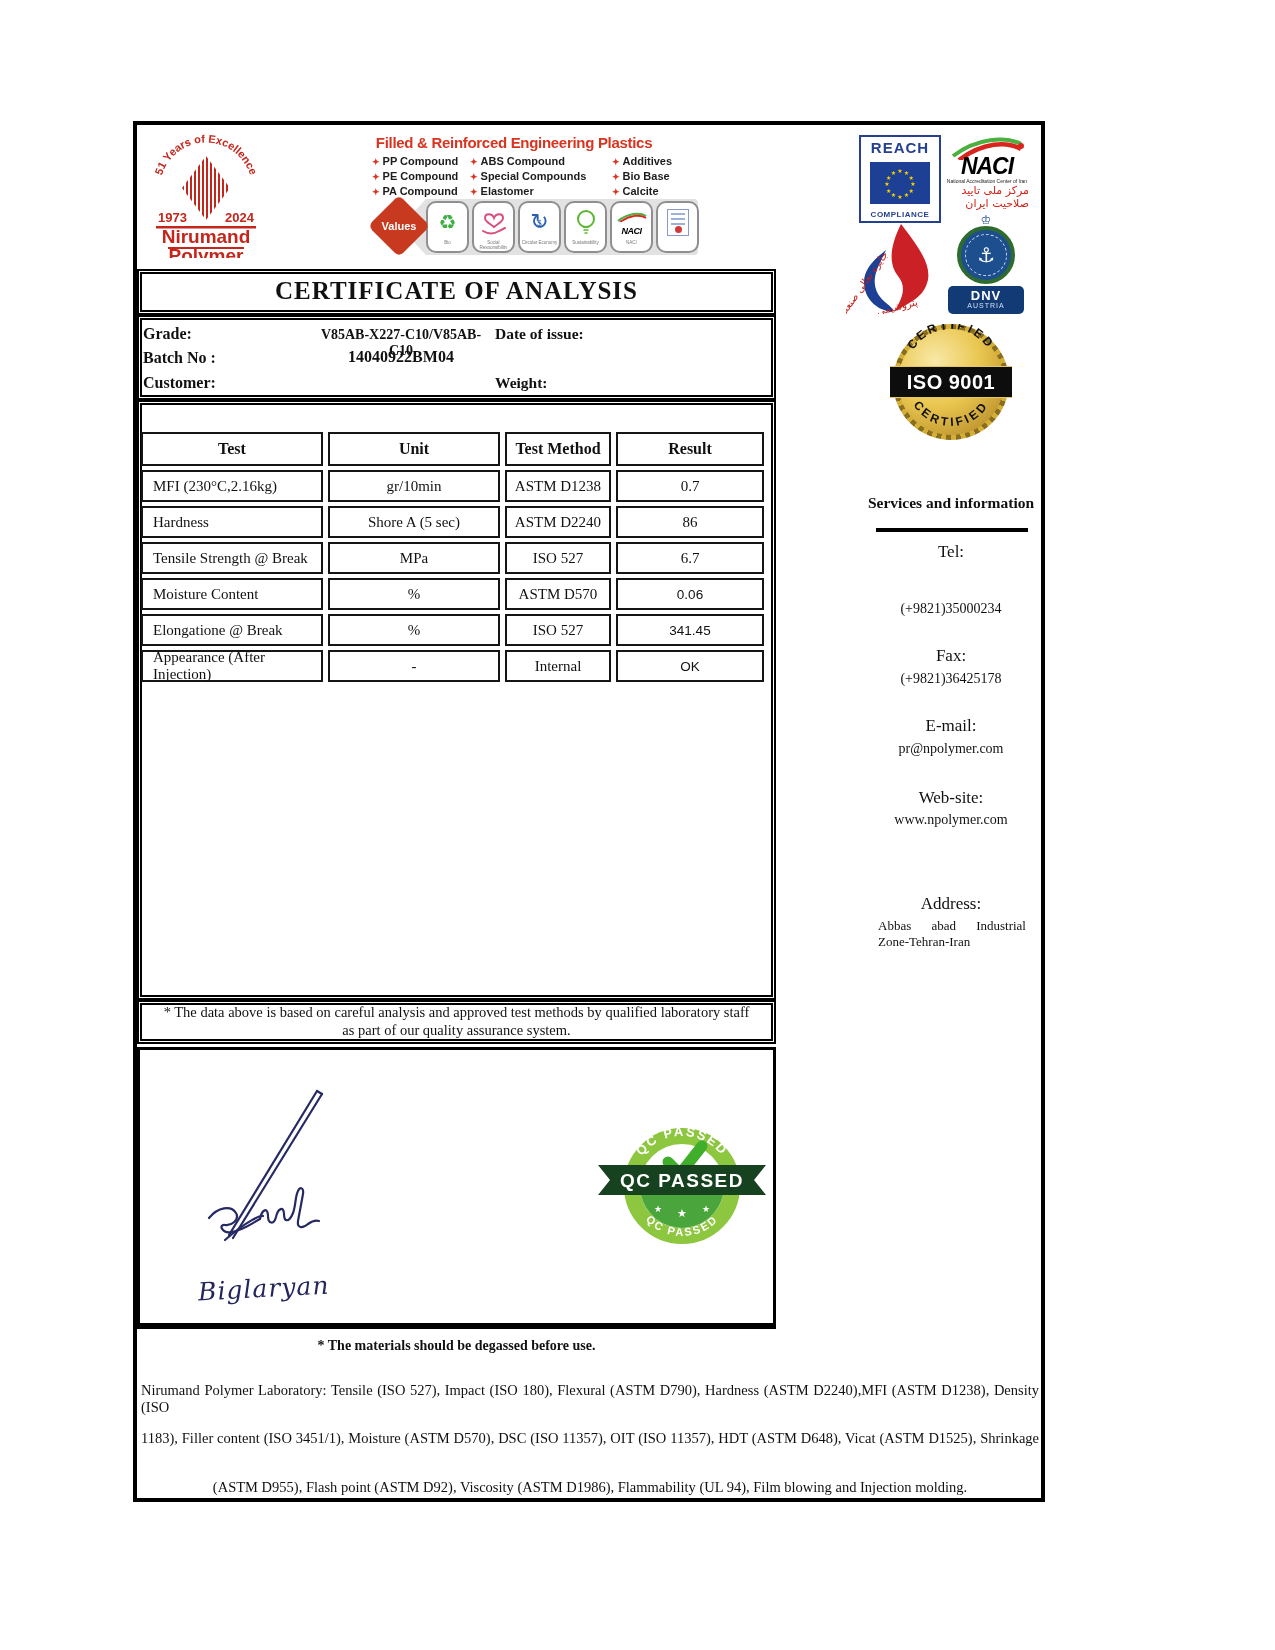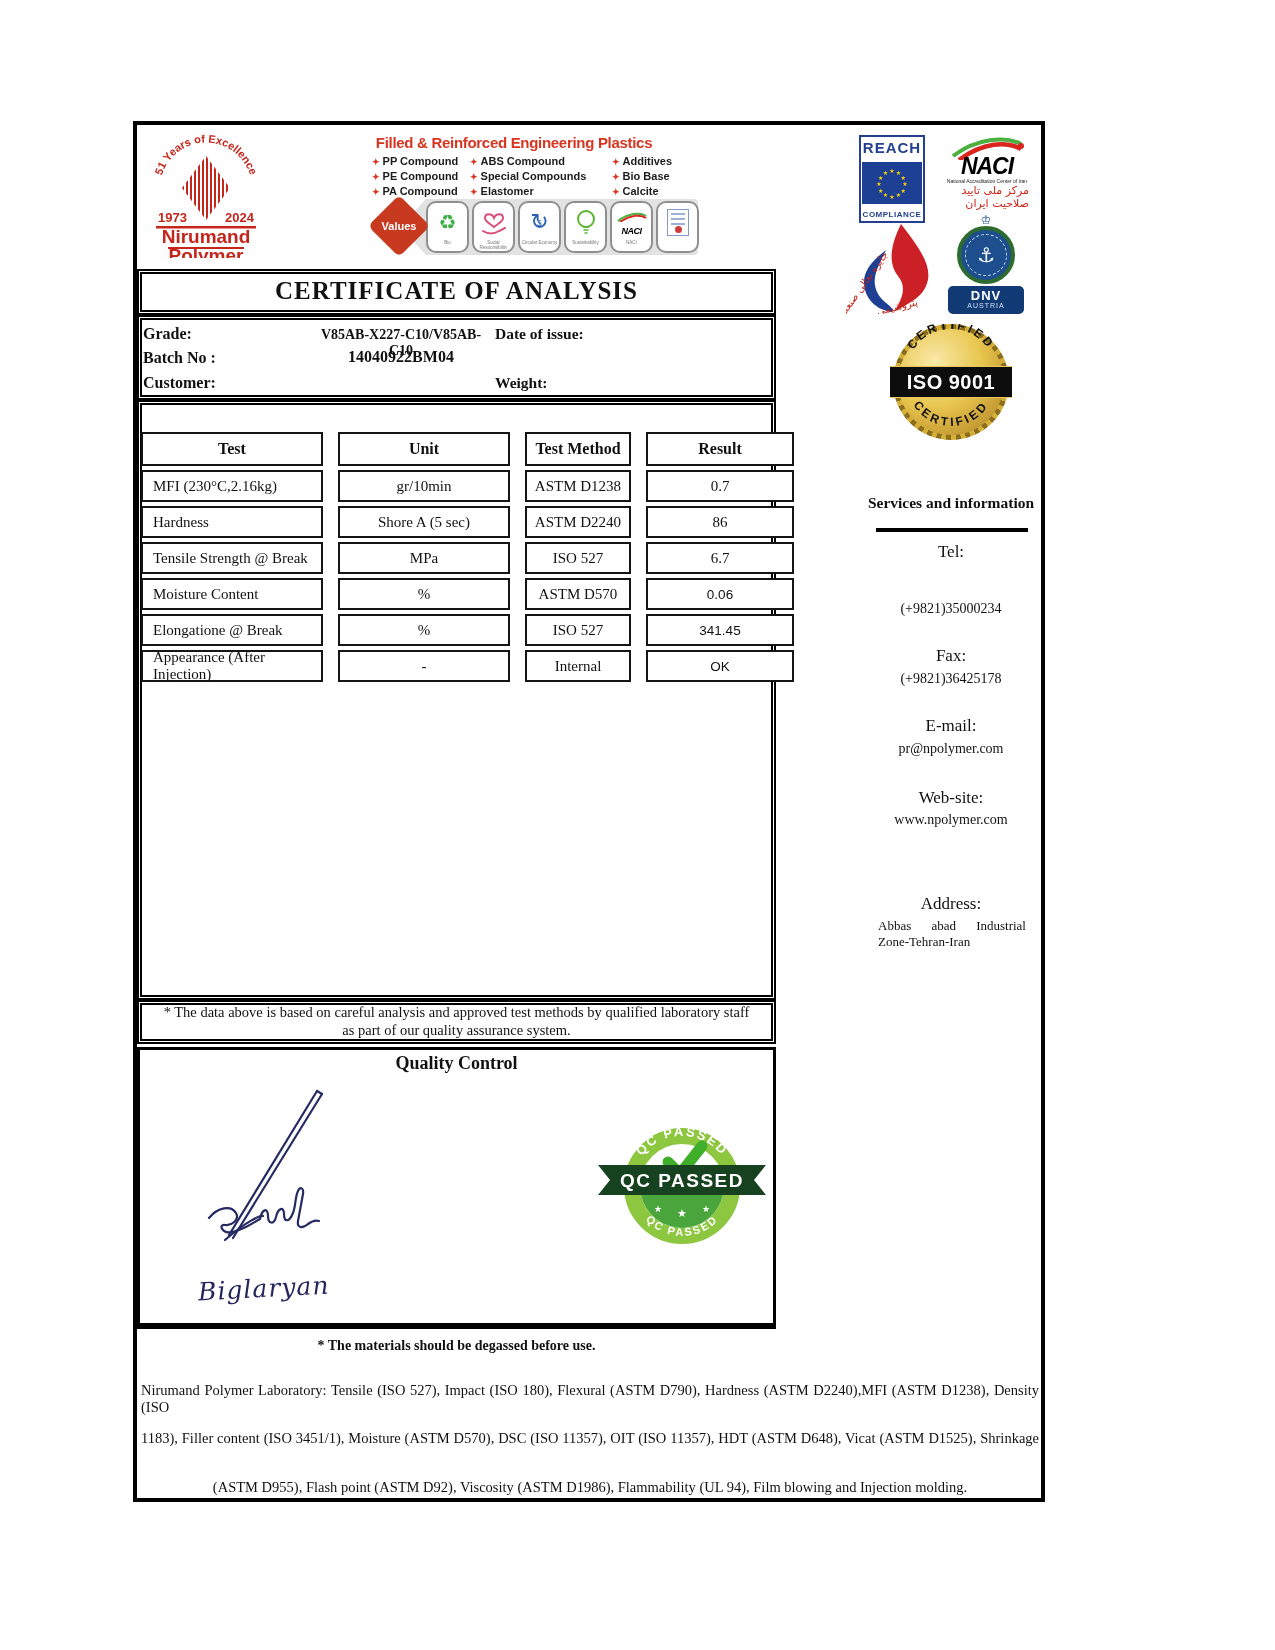--- a/index.html
+++ b/index.html
@@ -44,21 +44,21 @@
   .b-cycle i { position:absolute; left:50%; top:52%; transform:translate(-50%,-50%);
                font-style:normal; font-size:9px; font-weight:bold; }
   .naci-mini { font-family:"Liberation Sans",sans-serif; font-weight:bold; font-style:italic;
                font-size:9px; letter-spacing:-0.5px; color:#000; text-align:center; }
   .cert-mini { width:22px; height:27px; border:1.5px solid #8899c9; background:#fff; position:relative; }
   .cert-mini i { display:block; height:2px; background:#9db0d8; margin:3px 3px 0 3px; }
   .cert-mini b { position:absolute; left:7px; bottom:2px; width:7px; height:7px;
                  border-radius:50%; background:#d03a3a; }
 
   
-  #reach { left:859px; top:135px; width:66px; height:88px; border:2.5px solid #24408e;
+  #reach { left:859px; top:135px; width:82px; height:88px; border:2.5px solid #24408e;
            display:flex; flex-direction:column; align-items:center; justify-content:space-between;
            padding:2px 0; background:#fff; }
   #reach .rt { font-family:"Liberation Sans",sans-serif; font-weight:bold; font-size:15px;
                letter-spacing:1px; color:#24408e; }
   #reach .rc { font-family:"Liberation Sans",sans-serif; font-weight:bold; font-size:8px;
                letter-spacing:.5px; color:#24408e; }
   #naci { left:945px; top:136px; width:84px; height:84px; display:flex; flex-direction:column;
           align-items:center; }
   #naci .nt { font-family:"Liberation Sans",sans-serif; font-weight:900; font-style:italic;
               font-size:23px; letter-spacing:-1px; color:#000; line-height:20px; margin-top:-4px; }
@@ -122,21 +122,21 @@
   #dateLabel  { left:495px; top:325px; font-size:15.5px; }
   #batchLabel { left:143px; top:349px; }
   #batchValue { left:316px; top:348px; width:170px; text-align:center; font-weight:bold; font-size:16px; }
   #custLabel  { left:143px; top:374px; }
   #weightLabel{ left:495px; top:374px; font-size:15.5px; }
 
   #trTitle { left:137px; top:404px; width:639px; text-align:center; font-weight:bold;
              font-size:21px; letter-spacing:.5px; }
   #tbl { left:141px; top:432px; width:625px; display:grid;
          grid-template-columns:182px 172px 106px 148px;
-         grid-template-rows:34px repeat(6, 32px); gap:4px 15px; }
+         grid-template-rows:34px repeat(6, 32px); gap:4px 5px; }
   .tc { border:2px solid #151515; background:#fff; font-size:15px;
         display:flex; align-items:center; justify-content:center; }
   .tc-left { justify-content:flex-start; padding-left:10px; }
   .th { font-weight:bold; font-size:16px; }
   .sansval { font-family:"Liberation Sans",sans-serif; font-size:13.5px; }
 
   #fn1 { left:140px; top:1004px; width:633px; text-align:center; font-size:14.5px; }
   #fn2 { left:140px; top:1022px; width:633px; text-align:center; font-size:14.5px; }
 
   #qcTitle { left:137px; top:1053px; width:639px; text-align:center; font-weight:bold; font-size:18px; }
@@ -387,21 +387,20 @@
     <div class="tc">-</div>
     <div class="tc">Internal</div>
     <div class="tc sansval">OK</div>
   </div>
 
   <div class="abs dbox" id="boxFootnote"></div>
   <div class="abs" id="fn2">as part of our quality assurance system.</div>
   <div class="abs" id="fn1">* The data  above is based on careful analysis and approved test methods by qualified laboratory staff</div>
 
   <div class="abs" id="boxQC"></div>
-  <div class="abs" id="qcTitle">Quality Control</div>
 
   <div class="abs" id="sig">
     <svg width="130" height="168" viewBox="0 0 130 168">
       <g fill="none" stroke="#262a63" stroke-width="2.2" stroke-linecap="round" stroke-linejoin="round">
         <path d="M114,6 L26,150"></path>
         <path d="M119,9 L30,153"></path>
         <path d="M114,6 L119,9"></path>
         <path d="M6,133 c9,-11 22,-13 27,-5 c4,7 -5,13 -11,12 c-7,-1 -3,9 7,7 c14,-3 20,-9 28,-13"></path>
         <path d="M57,134 c2,-10 8,-12 8,-3 c0,8 6,9 8,1 c2,-9 8,-11 8,-3 c0,8 5,9 9,-1 c3,-8 2,-16 5,-22 c2,-5 6,-3 5,3 l-5,27 c-1,7 4,8 10,3 c4,-3 8,-4 11,-3"></path>
         <path d="M22,155 C45,135 58,130 60,131"></path>

